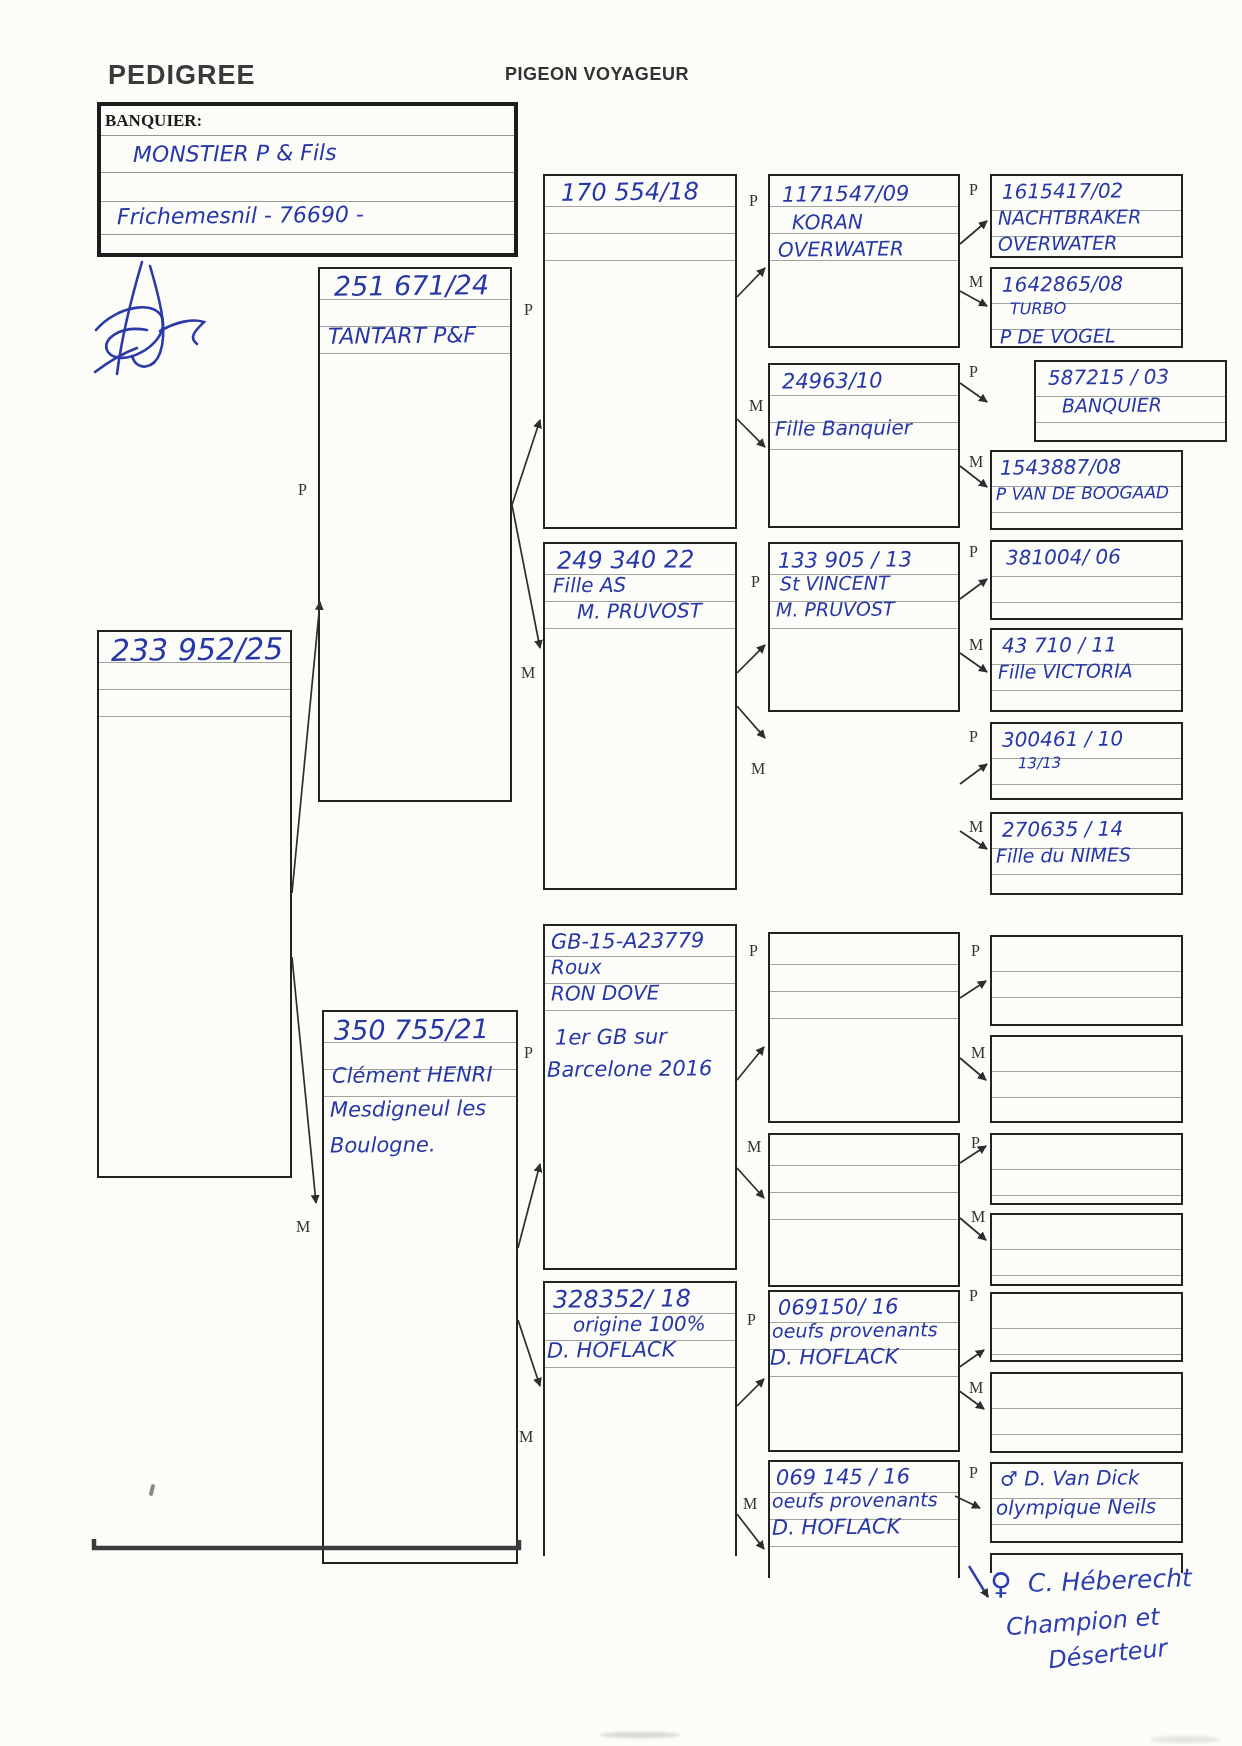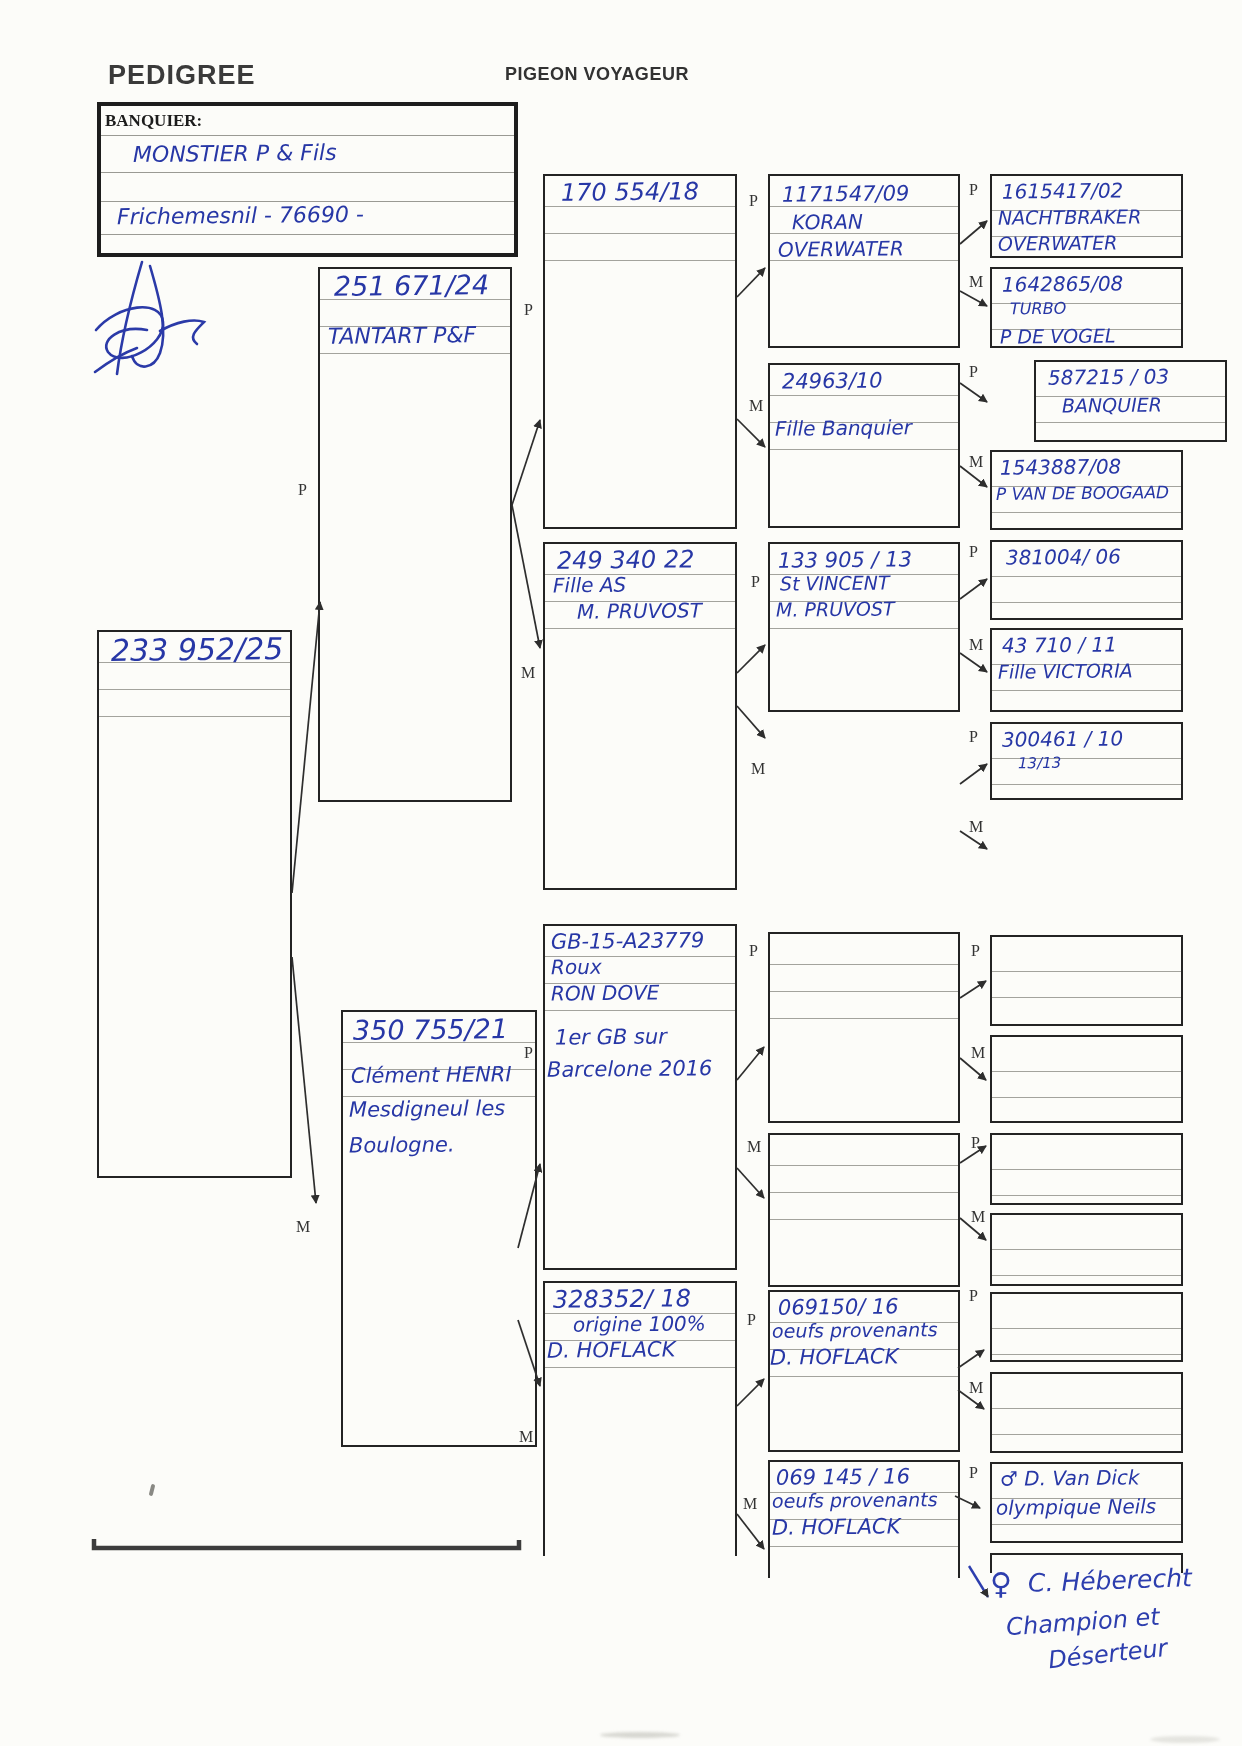--- a/index.html
+++ b/index.html
@@ -39,21 +39,21 @@
   </div>
 
   <div class="box lines3" style="left:97px;top:630px;width:195px;height:548px;">
     <span class="hw" style="left:12px;top:2px;font-size:30px;">233 952/25</span>
   </div>
 
   <div class="box lines3" style="left:318px;top:267px;width:194px;height:535px;">
     <span class="hw" style="left:14px;top:3px;font-size:27px;">251 671/24</span>
     <span class="hw" style="left:8px;top:55px;font-size:22px;">TANTART P&amp;F</span>
   </div>
-  <div class="box lines3" style="left:341px;top:1010px;width:196px;height:437px;">
+  <div class="box lines3" style="left:322px;top:1010px;width:196px;height:554px;">
     <span class="hw" style="left:10px;top:4px;font-size:27px;">350 755/21</span>
     <span class="hw" style="left:8px;top:52px;font-size:21px;">Clément HENRI</span>
     <span class="hw" style="left:6px;top:86px;font-size:21px;">Mesdigneul les</span>
     <span class="hw" style="left:6px;top:122px;font-size:21px;">Boulogne.</span>
   </div>
 
   <div class="box lines3" style="left:543px;top:174px;width:194px;height:355px;">
     <span class="hw" style="left:16px;top:4px;font-size:24px;">170 554/18</span>
   </div>
   <div class="box lines3" style="left:543px;top:542px;width:194px;height:348px;">
@@ -122,20 +122,24 @@
   <div class="box lines2" style="left:990px;top:540px;width:193px;height:80px;">
     <span class="hw" style="left:14px;top:5px;font-size:20px;">381004/ 06</span>
   </div>
   <div class="box lines2" style="left:990px;top:628px;width:193px;height:84px;">
     <span class="hw" style="left:10px;top:5px;font-size:20px;">43 710 / 11</span>
     <span class="hw" style="left:6px;top:32px;font-size:19px;">Fille VICTORIA</span>
   </div>
   <div class="box lines2" style="left:990px;top:722px;width:193px;height:78px;">
     <span class="hw" style="left:10px;top:5px;font-size:20px;">300461 / 10</span>
     <span class="hw" style="left:26px;top:32px;font-size:15px;">13/13</span>
+  </div>
+  <div class="box lines2" style="left:990px;top:812px;width:193px;height:83px;">
+    <span class="hw" style="left:10px;top:5px;font-size:20px;">270635 / 14</span>
+    <span class="hw" style="left:4px;top:32px;font-size:19px;">Fille du NIMES</span>
   </div>
   <div class="box lines2" style="left:990px;top:935px;width:193px;height:91px;"></div>
   <div class="box lines2" style="left:990px;top:1035px;width:193px;height:88px;"></div>
   <div class="box lines2" style="left:990px;top:1133px;width:193px;height:72px;"></div>
   <div class="box lines2" style="left:990px;top:1213px;width:193px;height:73px;"></div>
   <div class="box lines2" style="left:990px;top:1292px;width:193px;height:70px;"></div>
   <div class="box lines2" style="left:990px;top:1372px;width:193px;height:81px;"></div>
   <div class="box lines2" style="left:990px;top:1462px;width:193px;height:81px;">
     <span class="hw" style="left:8px;top:4px;font-size:20px;">♂ D. Van Dick</span>
     <span class="hw" style="left:4px;top:33px;font-size:20px;">olympique Neils</span>

